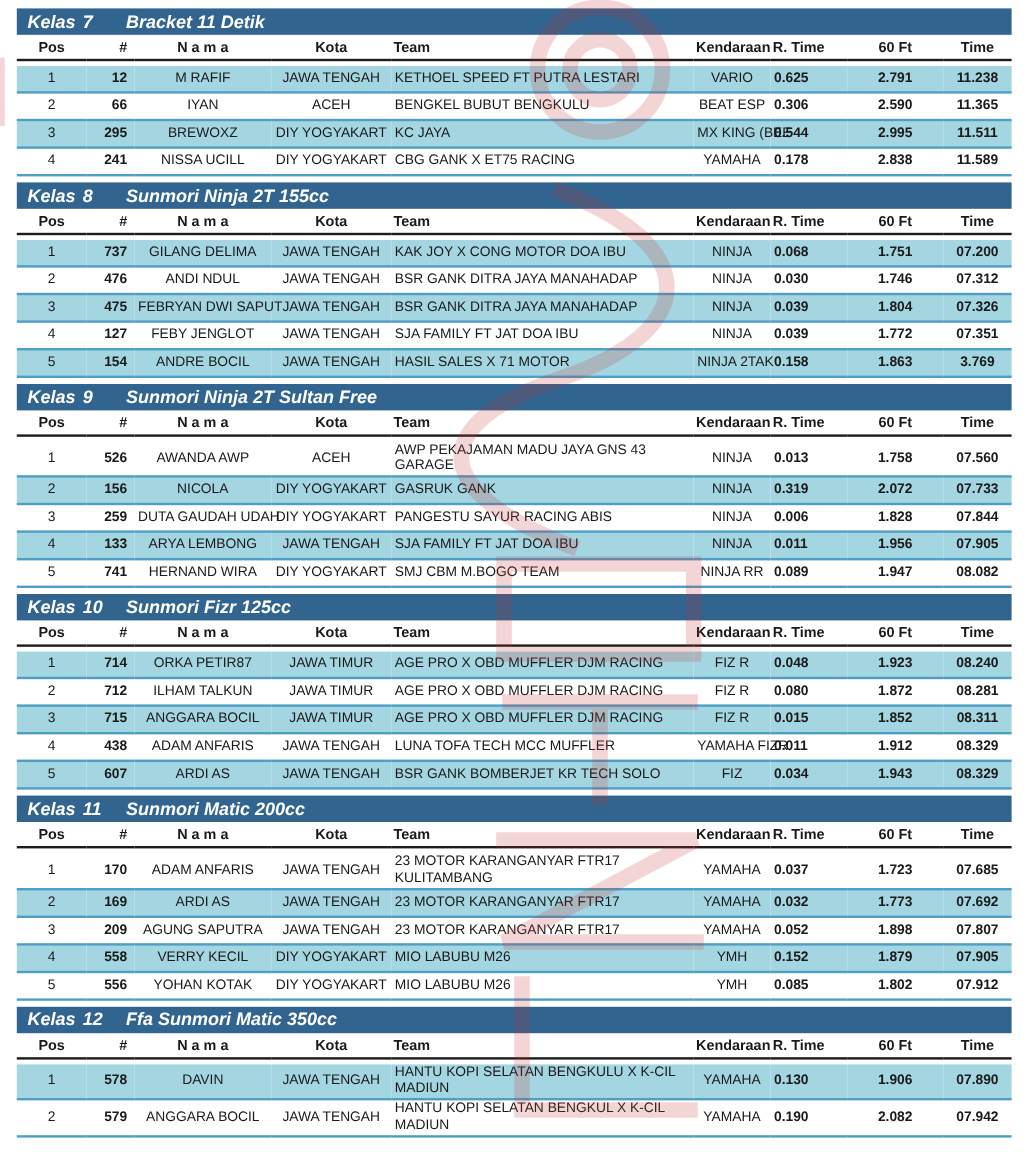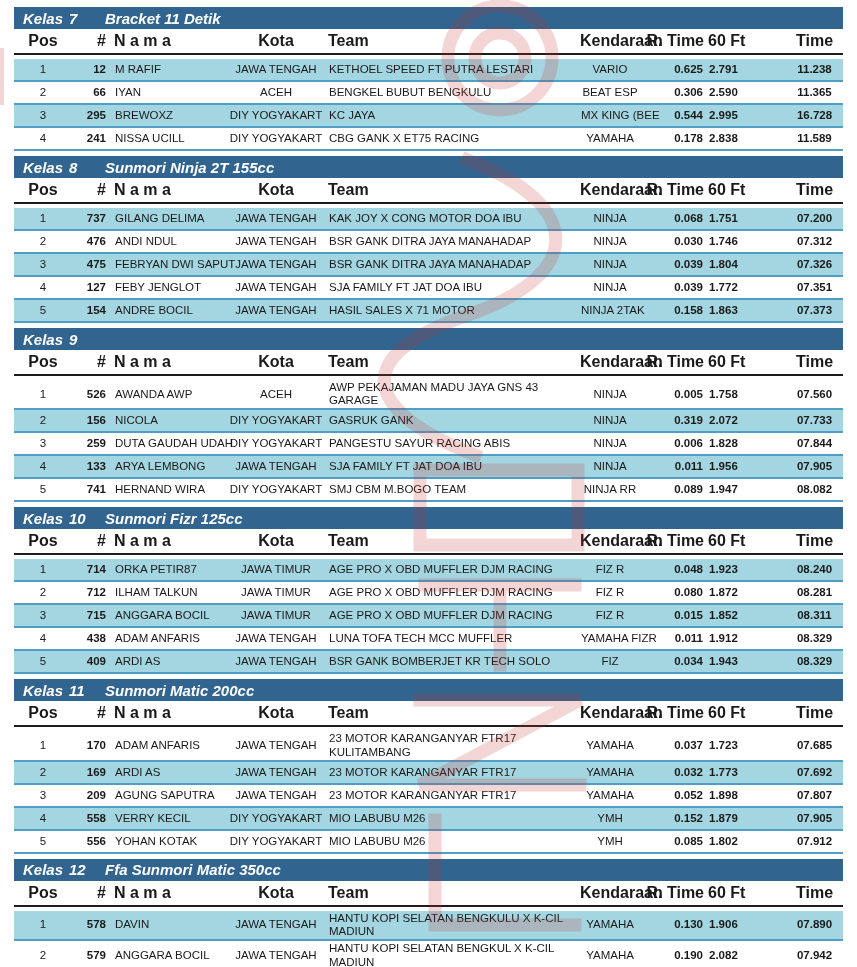--- a/index.html
+++ b/index.html
@@ -30,48 +30,48 @@
   .kelas-title { }
 
   table {
     width: 100%;
     border-collapse: collapse;
     table-layout: fixed;
     font-size: 11.5px;
   }
   thead th {
     font-weight: bold;
-    font-size: 16px;
+    font-size: 12px;
     padding: 3px 2px 3px 2px;
     border-bottom: 2.5px solid #1c1c1c;
     white-space: nowrap;
     overflow: visible;
   }
   tr.spacer td { height: 4px; border: none; padding: 0; }
 
   tbody tr.data td {
     height: 19px;
     padding: 1px 3px;
     border-bottom: 2px solid #4f9ec6;
     vertical-align: middle;
     white-space: nowrap;
     overflow: visible;
     line-height: 1.15;
   }
   tbody tr.data.hl { background: #a4d6e2; }
 
   .col-pos        { text-align: center; }
   .col-num        { text-align: right; font-weight: bold; padding-right: 6px !important; }
-  .col-nama       { text-align: left; }
+  .col-nama       { text-align: center; }
   .col-kota       { text-align: center; }
   .col-team       { text-align: left; white-space: normal !important; }
   th.col-team     { white-space: nowrap !important; }
   .col-kendaraan  { text-align: center; }
-  .col-r_time     { text-align: right; font-weight: bold; }
-  .col-ft_60      { text-align: left; font-weight: bold; }
+  .col-r_time     { text-align: left; font-weight: bold; }
+  .col-ft_60      { text-align: center; font-weight: bold; }
   .col-time       { text-align: center; font-weight: bold; }
 
   .watermark {
     position: absolute;
     inset: 0;
     z-index: 5;
     pointer-events: none;
     opacity: 0.20;
   }
 </style>
@@ -152,21 +152,21 @@
             </tr>
             <tr class="data hl">
               <td class="col-pos">3</td>
               <td class="col-num">295</td>
               <td class="col-nama">BREWOXZ</td>
               <td class="col-kota">DIY YOGYAKART</td>
               <td class="col-team">KC JAYA</td>
               <td class="col-kendaraan">MX KING (BEE</td>
               <td class="col-r_time">0.544</td>
               <td class="col-ft_60">2.995</td>
-              <td class="col-time">16.728</td>
+              <td class="col-time">11.511</td>
             </tr>
             <tr class="data">
               <td class="col-pos">4</td>
               <td class="col-num">241</td>
               <td class="col-nama">NISSA UCILL</td>
               <td class="col-kota">DIY YOGYAKART</td>
               <td class="col-team">CBG GANK X ET75 RACING</td>
               <td class="col-kendaraan">YAMAHA</td>
               <td class="col-r_time">0.178</td>
               <td class="col-ft_60">2.838</td>
@@ -257,30 +257,31 @@
             </tr>
             <tr class="data hl">
               <td class="col-pos">5</td>
               <td class="col-num">154</td>
               <td class="col-nama">ANDRE BOCIL</td>
               <td class="col-kota">JAWA TENGAH</td>
               <td class="col-team">HASIL SALES X 71 MOTOR</td>
               <td class="col-kendaraan">NINJA 2TAK</td>
               <td class="col-r_time">0.158</td>
               <td class="col-ft_60">1.863</td>
-              <td class="col-time">07.373</td>
+              <td class="col-time">3.769</td>
             </tr>
           </tbody>
     </table>
   </section>
 
   <section class="kelas-table">
     <div class="title-bar">
       <span class="kelas-label">Kelas</span>
       <span class="kelas-num">9</span>
+      <span class="kelas-title">Sunmori Ninja 2T Sultan Free</span>
     </div>
     <table>
       <colgroup>
         <col style="width:58px">
             <col style="width:40px">
             <col style="width:114px">
         <col style="width:100px">
             <col style="width:252px">
             <col style="width:64px">
         <col style="width:64px">
@@ -304,21 +305,21 @@
             </tr>
       </thead>
       <tbody>
             <tr class="data">
               <td class="col-pos">1</td>
               <td class="col-num">526</td>
               <td class="col-nama">AWANDA AWP</td>
               <td class="col-kota">ACEH</td>
               <td class="col-team">AWP PEKAJAMAN MADU JAYA GNS 43 GARAGE</td>
               <td class="col-kendaraan">NINJA</td>
-              <td class="col-r_time">0.005</td>
+              <td class="col-r_time">0.013</td>
               <td class="col-ft_60">1.758</td>
               <td class="col-time">07.560</td>
             </tr>
             <tr class="data hl">
               <td class="col-pos">2</td>
               <td class="col-num">156</td>
               <td class="col-nama">NICOLA</td>
               <td class="col-kota">DIY YOGYAKART</td>
               <td class="col-team">GASRUK GANK</td>
               <td class="col-kendaraan">NINJA</td>
@@ -437,21 +438,21 @@
               <td class="col-nama">ADAM ANFARIS</td>
               <td class="col-kota">JAWA TENGAH</td>
               <td class="col-team">LUNA TOFA TECH MCC MUFFLER</td>
               <td class="col-kendaraan">YAMAHA FIZR</td>
               <td class="col-r_time">0.011</td>
               <td class="col-ft_60">1.912</td>
               <td class="col-time">08.329</td>
             </tr>
             <tr class="data hl">
               <td class="col-pos">5</td>
-              <td class="col-num">409</td>
+              <td class="col-num">607</td>
               <td class="col-nama">ARDI AS</td>
               <td class="col-kota">JAWA TENGAH</td>
               <td class="col-team">BSR GANK BOMBERJET KR TECH SOLO</td>
               <td class="col-kendaraan">FIZ</td>
               <td class="col-r_time">0.034</td>
               <td class="col-ft_60">1.943</td>
               <td class="col-time">08.329</td>
             </tr>
           </tbody>
     </table>

